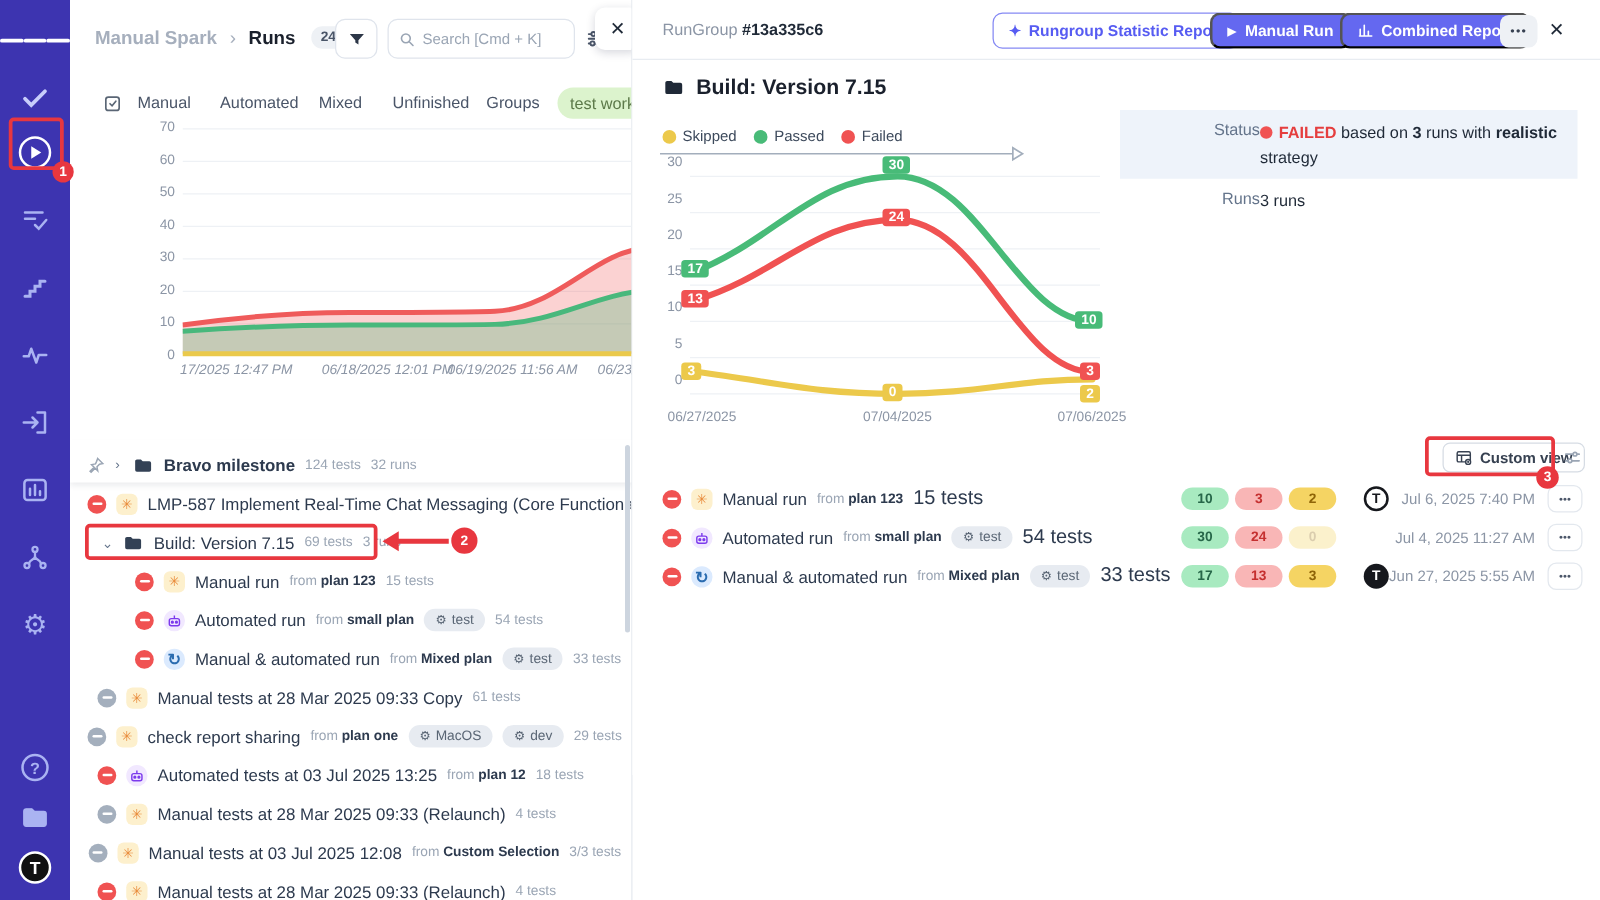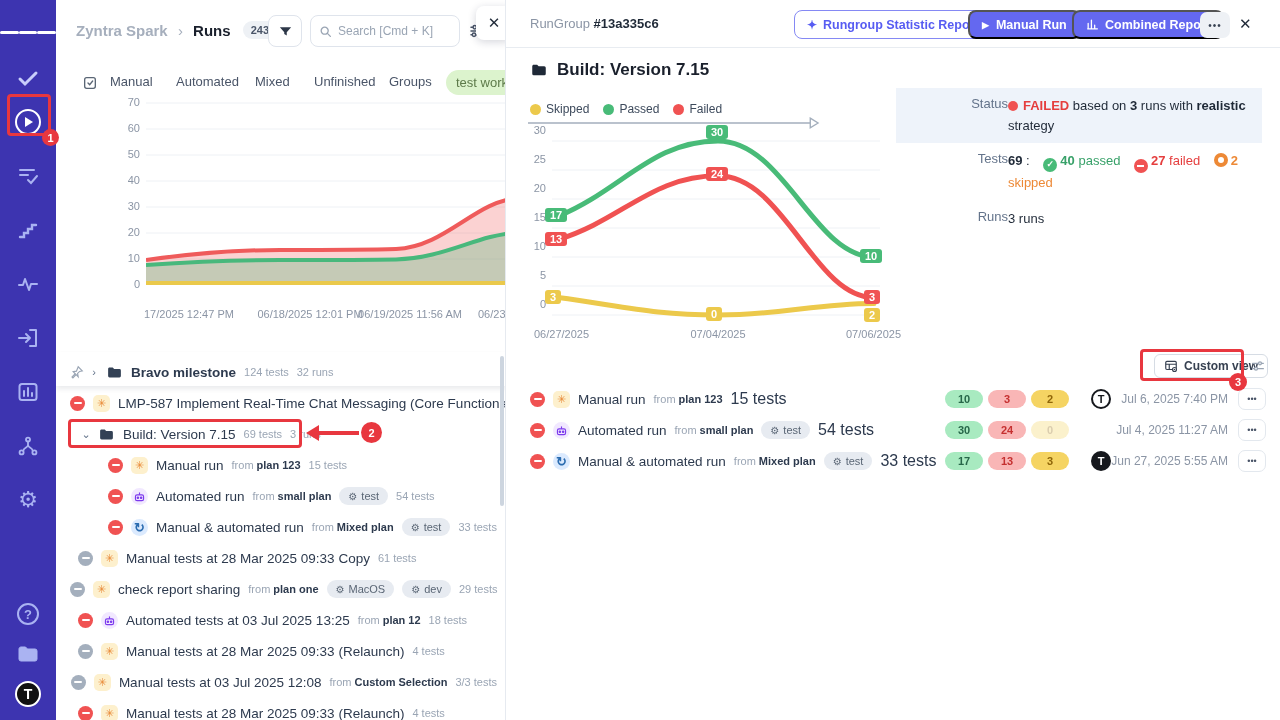--- a/index.html
+++ b/index.html
@@ -38,21 +38,21 @@
 
   
   .tabs { position:absolute; left:0; top:70px; width:450px; height:28px; }
   .tab { position:absolute; top:4px; font-size:13px; color:#4a5568; white-space:nowrap; }
   .tag-pill { position:absolute; left:390px; top:0px; background:#dcf3cd; color:#5d7a4a; font-size:13px; padding:5px 10px; border-radius:14px; white-space:nowrap; }
 
   
   .lchart { position:absolute; left:60px; top:100px; width:445px; height:212px; }
   .lchart .ytick { position:absolute; left:0; width:24px; text-align:right; font-size:11px; color:#8b95a5; }
   .lchart svg { position:absolute; left:30px; top:0; }
-  .lchart .xlab { position:absolute; top:208px; font-size:11px; color:#8b95a5; white-space:nowrap; }
+  .lchart .xlab { position:absolute; top:190px; font-size:11px; color:#8b95a5; white-space:nowrap;font-style:italic; }
 
   
   .sticky-bar { position:absolute; left:0px; top:352px; width:450px; height:34px; background:#fff; box-shadow:0 3px 5px rgba(25,35,60,.09); }
   .lrow { position:absolute; left:0; width:449px; height:28px; display:flex; align-items:center; white-space:nowrap; overflow:hidden; padding-left:14px; background:transparent; }
   .lrow .title { font-size:13.5px; color:#2d3a4e; margin-right:8px; }
   .lrow .meta { font-size:11px; color:#9aa5b4; margin-right:8px; }
   .from-grp { font-size:11px; color:#9aa5b4; margin-right:8px; }
   .from-grp b { color:#2d3a4e; font-size:11px; margin-left:3px; }
   .chev { color:#64748b; font-size:11px; width:16px; text-align:center; margin-right:4px; }
   .pin-ic { margin-right:2px; }
@@ -210,21 +210,21 @@
         <path d="M3 7c0-1.1.9-2 2-2h4.5l2 2H19a2 2 0 0 1 2 2v8a2 2 0 0 1-2 2H5a2 2 0 0 1-2-2V7z"></path>
       </svg>
   </div>
   <div class="sb-ic" style="top:676px">
       <span class="sb-avatar">T</span>
     </div>
 </nav>
 
 <section class="left-panel">
   <div class="crumbs">
-    <span class="crumb-proj">Zyntra Spark</span>
+    <span class="crumb-proj">Manual Spark</span>
     <span class="crumb-sep">›</span>
     <span class="crumb-cur">Runs</span>
     <span class="count-badge">243</span>
   </div>
   <div class="filter-btn">
     <svg width="15" height="15" viewBox="0 0 24 24" fill="#2d3748">
         <path d="M3 5h18l-7 8v5.5L10 16v-3L3 5z"></path>
       </svg>
   </div>
   <div class="search-box">
@@ -511,29 +511,20 @@
     <div class="drow drow-alt">
       <span class="dlabel">Status</span>
       <span class="dval" style="width:256px">
         <span class="mini-dot"></span><span class="red-b">FAILED</span>
         <span>based on</span> <b>3</b>
         <span>runs with</span> <b>realistic</b>
         <span>strategy</span>
       </span>
     </div>
     <div class="drow">
-      <span class="dlabel">Tests</span>
-      <span class="dval" style="width:256px">
-        <b>69</b> <span>:</span>
-        <span class="mini mini-ok"></span><span class="grn"><b>40</b> <span>passed</span></span>
-        <span class="mini mini-fail"></span><span class="redt"><b>27</b> <span>failed</span></span>
-        <span class="mini mini-skip"></span><span class="org"><b>2</b> <span>skipped</span></span>
-      </span>
-    </div>
-    <div class="drow">
       <span class="dlabel">Runs</span>
       <span class="dval">3 runs</span>
     </div>
   </div>
 
   <button class="cv-btn">
     <svg width="14" height="14" viewBox="0 0 24 24" fill="none" stroke="#374151" stroke-width="2">
         <rect x="3" y="4" width="18" height="14" rx="2"></rect>
         <path d="M3 9h18M9 9v9"></path>
         <circle cx="18" cy="18" r="3.4" fill="#fff"></circle>

